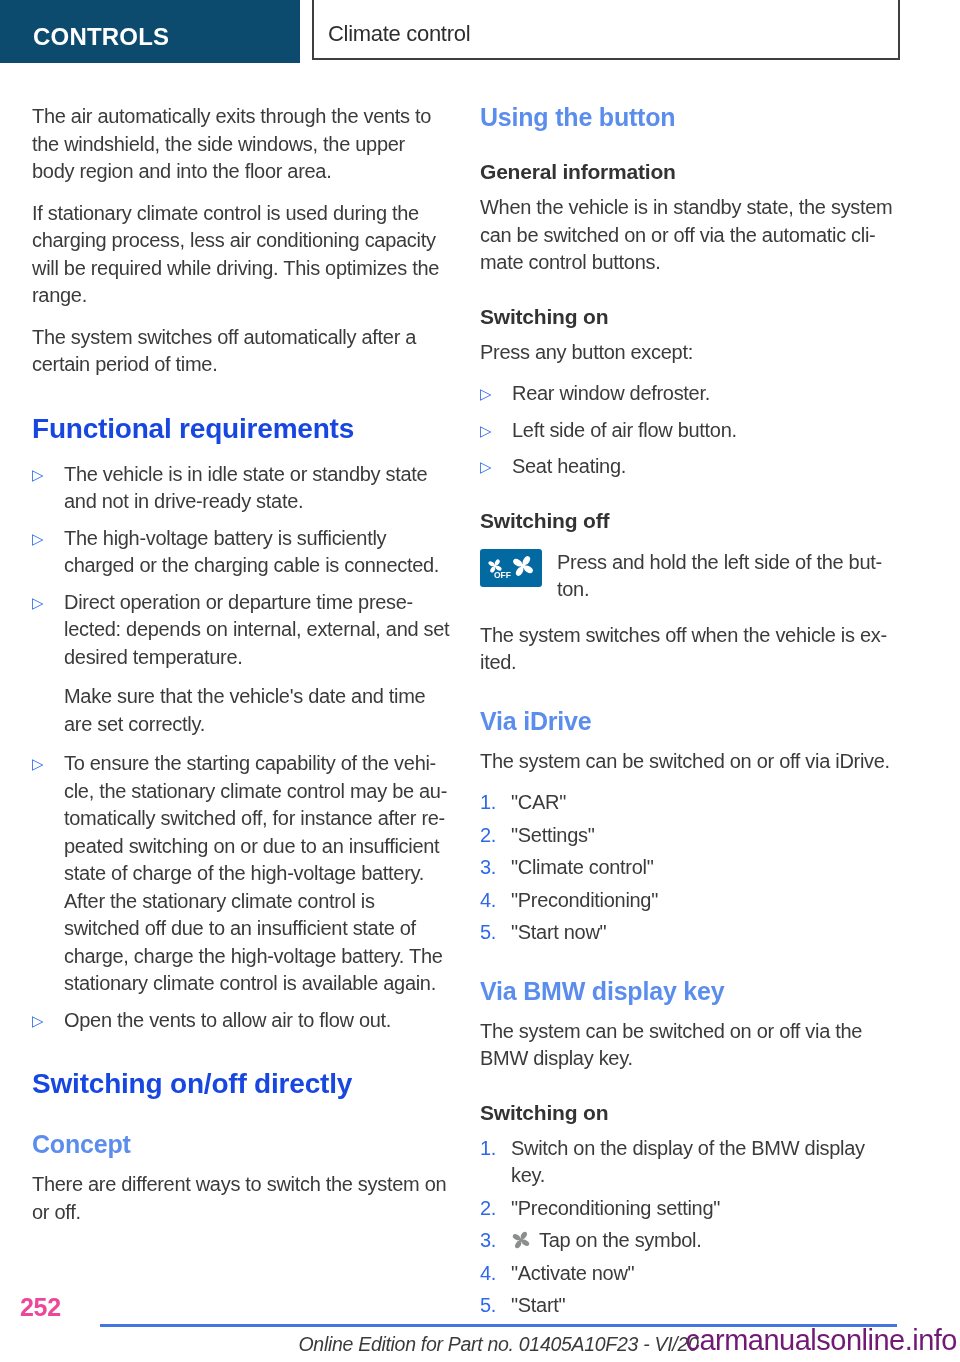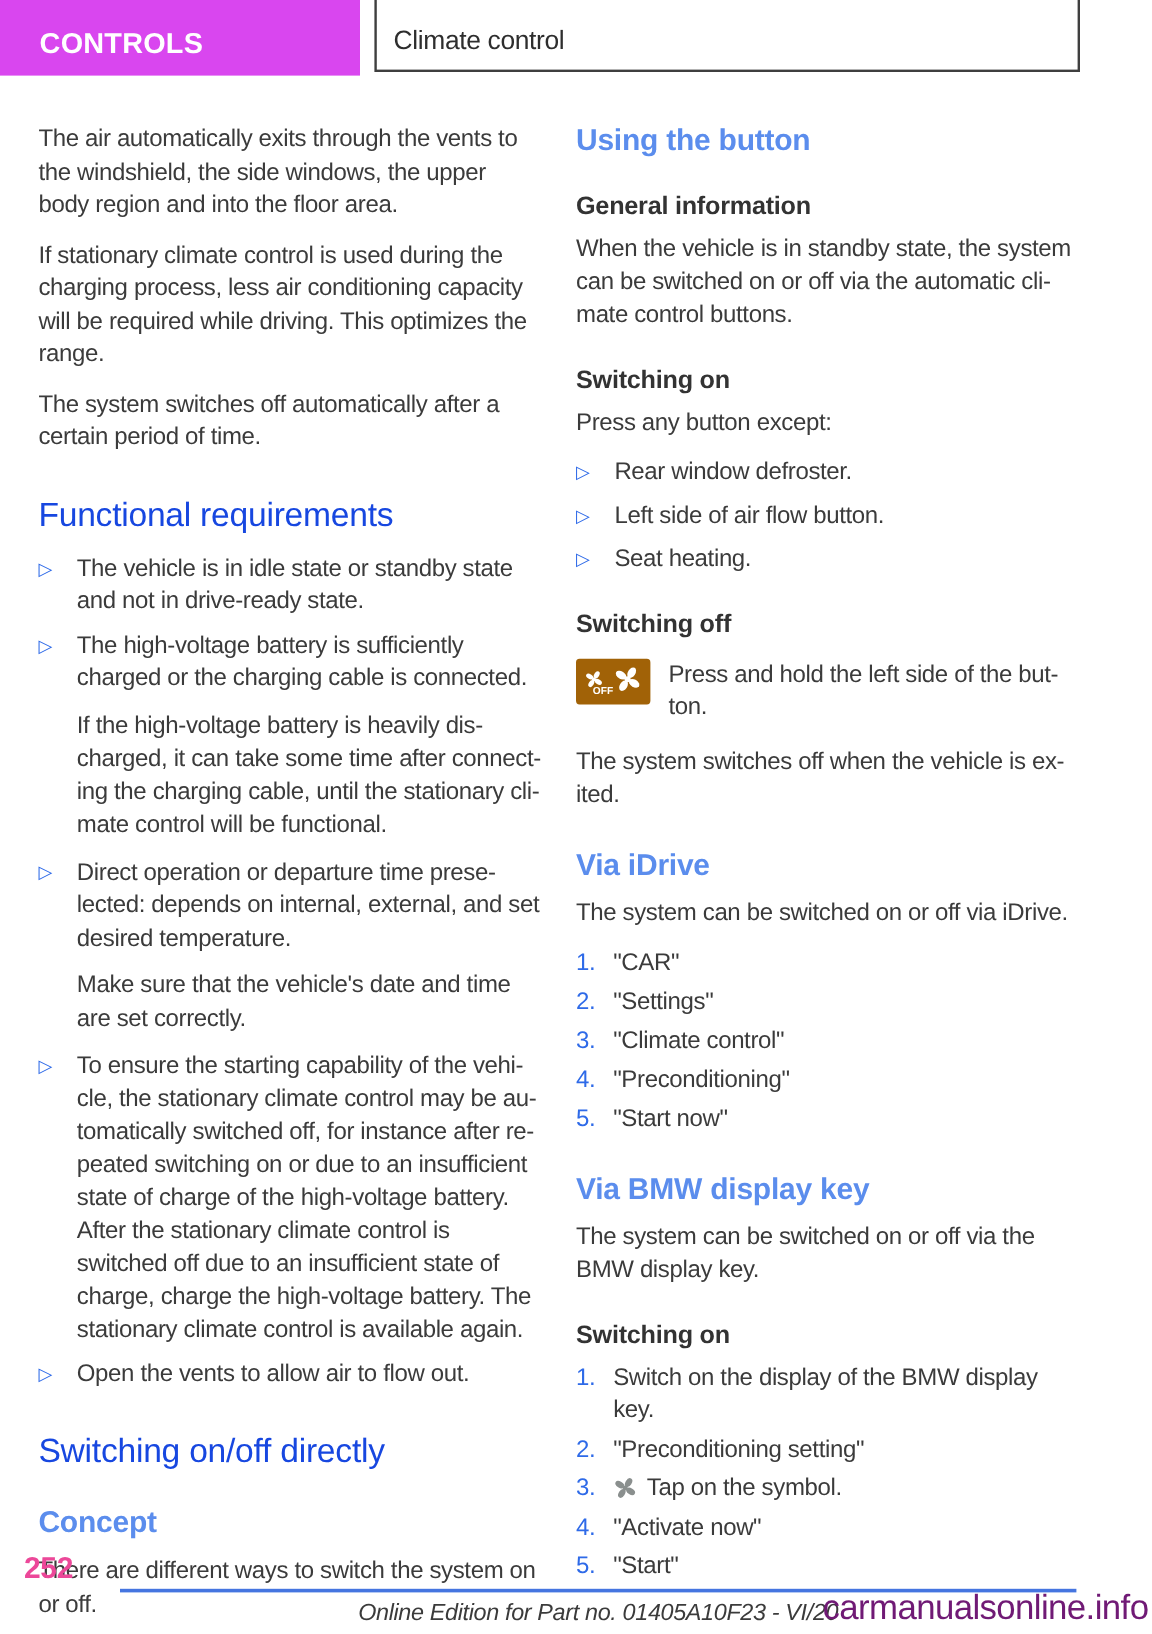--- a/index.html
+++ b/index.html
@@ -2,43 +2,43 @@
 <html><head>
 <meta charset="utf-8">
 <style>
   html,body{margin:0;padding:0;}
   body{
     width:960px;height:1362px;position:relative;background:#ffffff;
     font-family:"Liberation Sans", sans-serif;color:#3b3b3b;
     font-size:20px;letter-spacing:-0.3px;line-height:27.5px;overflow:hidden;
   }
   
-  .header-bar{position:absolute;left:0;top:0;width:300px;height:63px;background:#d946ef;
+  .header-bar{position:absolute;left:0;top:0;width:300px;height:63px;background:#0c4a6e;
     display:flex;align-items:center;box-sizing:border-box;padding:10px 16px 0 33px;}
   .header-bar .sec{color:#ffffff;font-weight:bold;font-size:24px;letter-spacing:0.2px;}
   .chapter-box{position:absolute;left:312px;top:-6px;width:588px;height:66px;
     border:2px solid #3f3f3f;box-sizing:border-box;display:flex;align-items:flex-end;
     padding:0 0 11px 14px;font-size:22px;color:#2e2e2e;background:#ffffff;}
   
   .columns{position:absolute;top:103px;left:32px;width:868px;
     display:grid;grid-template-columns:420px 420px;column-gap:28px;}
   .col > :first-child{margin-top:0;}
   .para{margin:0 0 14px;white-space:pre-line;}
-  h2{font-size:28px;line-height:32px;margin:34px 0 16px;color:#1747e0;font-weight:normal;letter-spacing:-0.2px;}
+  h2{font-size:28px;line-height:32px;margin:34px 0 16px;color:#1747e0;font-weight:bold;letter-spacing:-0.2px;}
   h3{font-size:25px;line-height:29px;margin:30px 0 12px;color:#5b8ded;font-weight:bold;letter-spacing:-0.2px;}
   h4{font-size:21px;line-height:25px;margin:27px 0 10px;color:#333333;font-weight:bold;letter-spacing:-0.2px;}
   .bullet{display:flex;margin:9px 0;}
   .bullet .marker{width:32px;flex-shrink:0;color:#2e6ae8;font-size:15px;line-height:27.5px;}
   .bullet .btext{flex:1;white-space:pre-line;}
   .note{margin:12px 0 12px 32px;white-space:pre-line;}
   .step{display:flex;margin:5px 0;}
   .step .num{width:31px;flex-shrink:0;color:#2e6ae8;}
   .step .stext{flex:1;white-space:pre-line;}
   .icon-para{display:flex;margin:16px 0 18px;}
-  .btn-icon{width:62px;height:38px;background:#a16207;border-radius:3px;margin-right:15px;
+  .btn-icon{width:62px;height:38px;background:#0369a1;border-radius:3px;margin-right:15px;
     position:relative;flex-shrink:0;color:#ffffff;}
   .btn-icon .fan-small{position:absolute;left:7px;top:9px;width:16px;height:16px;}
   .btn-icon .fan-big{position:absolute;left:31px;top:5px;width:24px;height:24px;}
   .btn-icon .off{position:absolute;left:14px;top:21px;font-size:8.5px;font-weight:bold;
     letter-spacing:0;color:#ffffff;line-height:10px;}
   .icon-para .itext{white-space:pre-line;}
   .inline-fan{width:20px;height:20px;color:#8a8f8e;margin-right:8px;position:relative;top:3px;}
   
   .page-num{position:absolute;left:20px;top:1294px;font-size:25px;font-weight:bold;color:#ec4899;}
   .footer-rule{position:absolute;left:100px;top:1324px;width:797px;height:3px;background:#4575e0;}
@@ -88,24 +88,20 @@
     <div class="bullet">
       <span class="marker">▷</span>
       <span class="btext">The vehicle is in idle state or standby state
 and not in drive-ready state.</span>
     </div>
     <div class="bullet">
       <span class="marker">▷</span>
       <span class="btext">The high-voltage battery is sufficiently
 charged or the charging cable is connected.</span>
     </div>
-    <p class="note">If the high-voltage battery is heavily dis-
-charged, it can take some time after connect-
-ing the charging cable, until the stationary cli-
-mate control will be functional.</p>
     <div class="bullet">
       <span class="marker">▷</span>
       <span class="btext">Direct operation or departure time prese-
 lected: depends on internal, external, and set
 desired temperature.</span>
     </div>
     <p class="note">Make sure that the vehicle's date and time
 are set correctly.</p>
     <div class="bullet">
       <span class="marker">▷</span>

